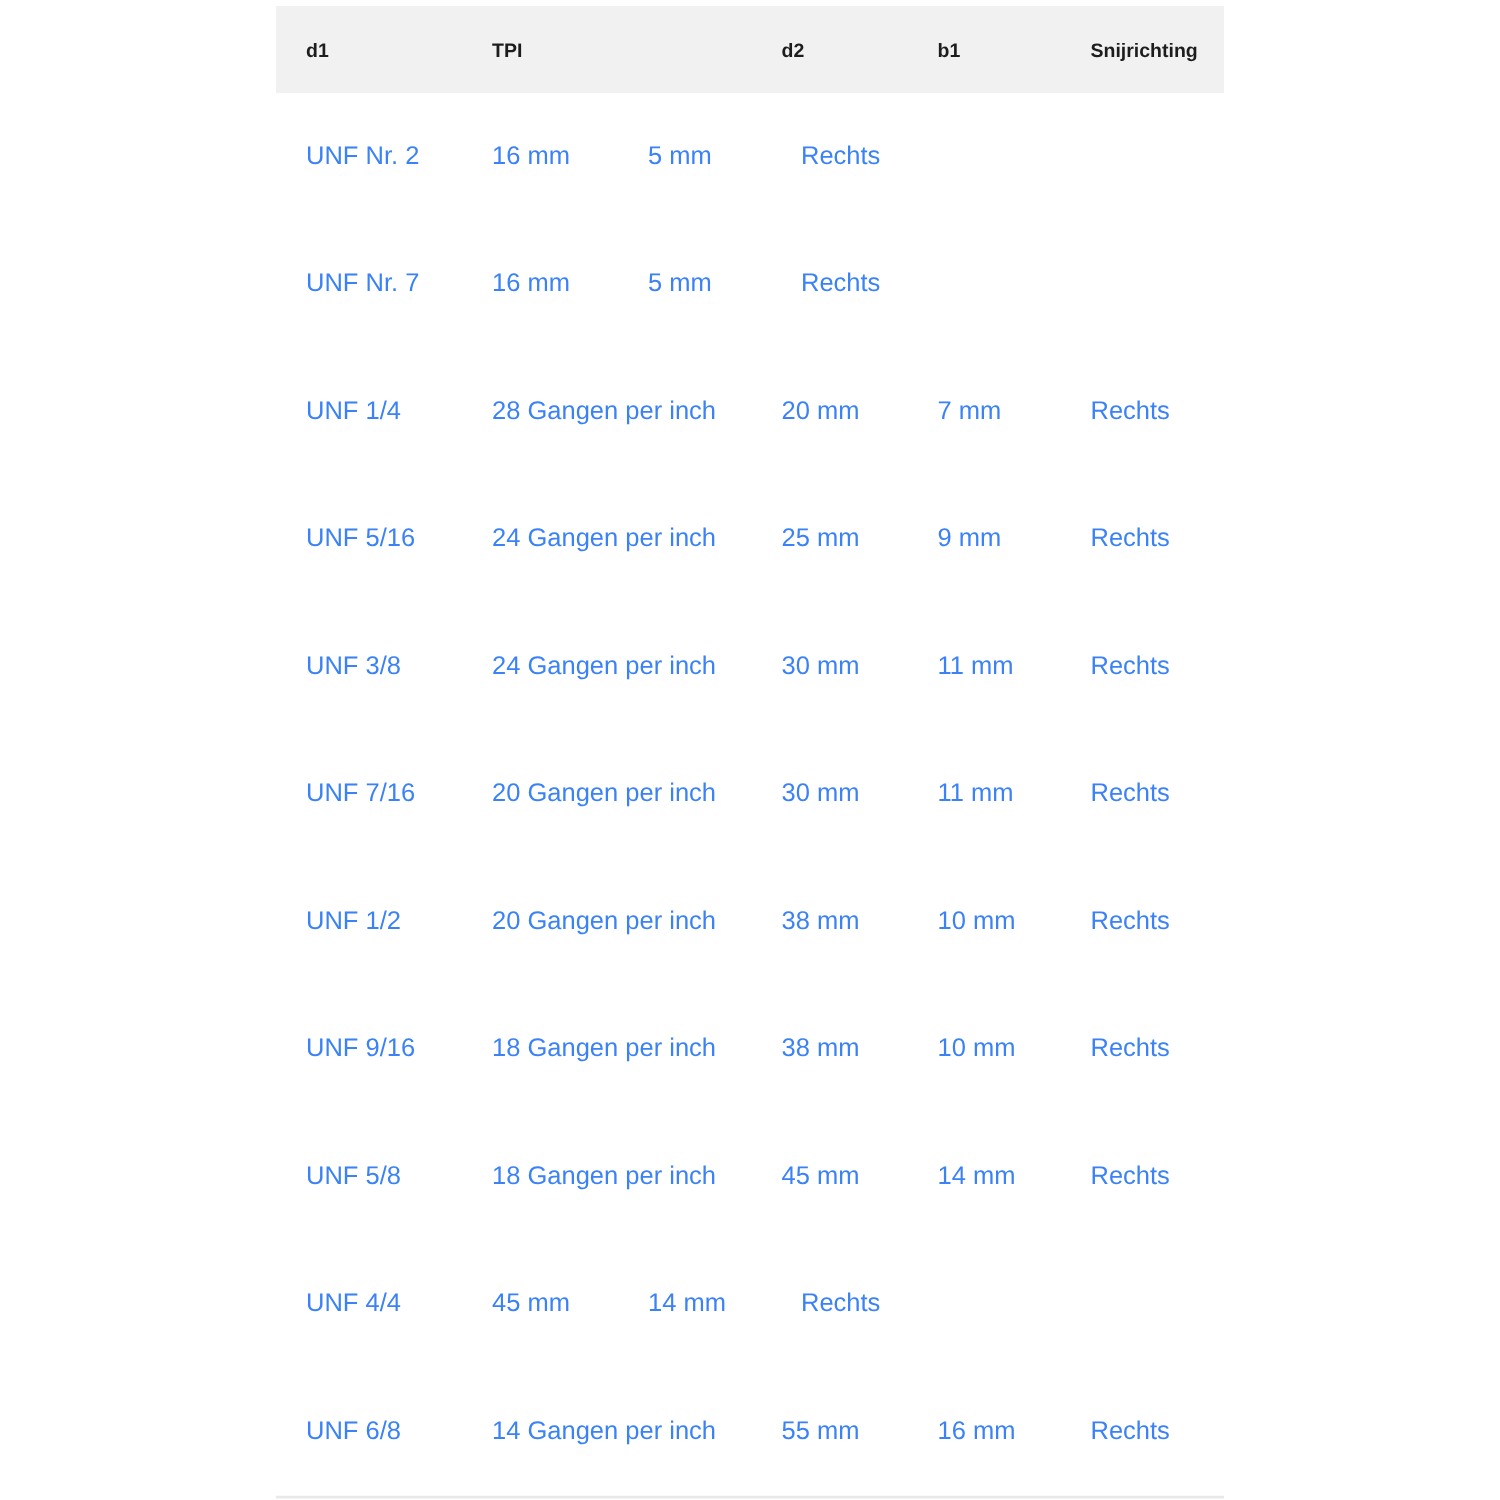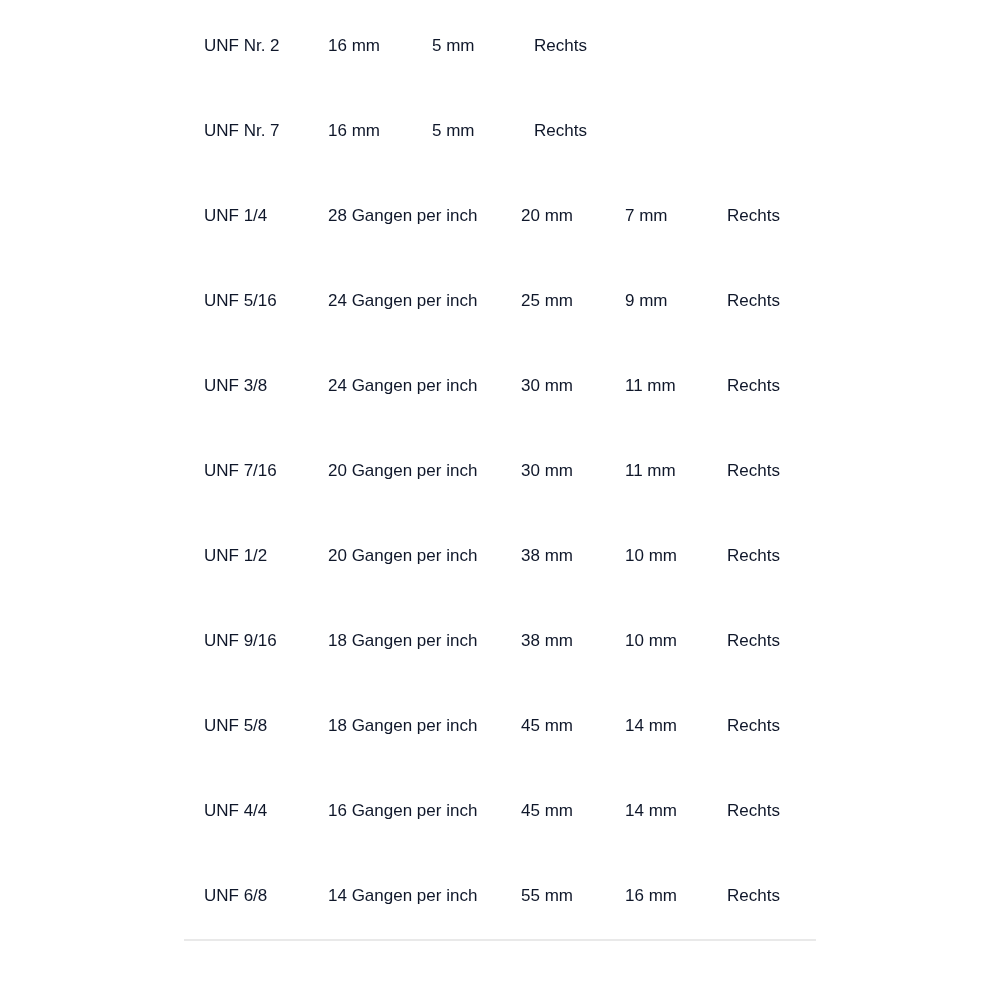--- a/index.html
+++ b/index.html
@@ -45,34 +45,41 @@
     align-items: center;
     height: 85px;
     background: #ffffff;
     padding-left: 20px;
     box-sizing: border-box;
   }
   .row .cell {
     font-size: 17px;
     font-weight: 400;
     line-height: 1.3;
-    color: #0f172a;
+    color: #3b82f6;
     white-space: nowrap;
   }
   .col-d1  { width: 124px; }
   .col-tpi { width: 193px; }
   .col-d2  { width: 104px; }
   .col-b1  { width: 102px; }
   .col-snijrichting { flex: 1; }
 </style>
 </head>
 <body>
 
 <div class="page">
   <div class="spec-table">
+    <div class="thead">
+      <div class="cell col-d1">d1</div>
+      <div class="cell col-tpi">TPI</div>
+      <div class="cell col-d2">d2</div>
+      <div class="cell col-b1">b1</div>
+      <div class="cell col-snijrichting">Snijrichting</div>
+    </div>
     <div class="tbody">
         <div class="row">
           <div class="cell col-d1">UNF Nr. 2</div>
           <div class="cell col-d2">16 mm</div>
           <div class="cell col-b1">5 mm</div>
           <div class="cell col-snijrichting">Rechts</div>
         </div>
         <div class="row">
           <div class="cell col-d1">UNF Nr. 7</div>
           <div class="cell col-d2">16 mm</div>
@@ -123,21 +130,20 @@
         </div>
         <div class="row">
           <div class="cell col-d1">UNF 5/8</div>
           <div class="cell col-tpi">18 Gangen per inch</div>
           <div class="cell col-d2">45 mm</div>
           <div class="cell col-b1">14 mm</div>
           <div class="cell col-snijrichting">Rechts</div>
         </div>
         <div class="row">
           <div class="cell col-d1">UNF 4/4</div>
-          <div class="cell col-tpi">16 Gangen per inch</div>
           <div class="cell col-d2">45 mm</div>
           <div class="cell col-b1">14 mm</div>
           <div class="cell col-snijrichting">Rechts</div>
         </div>
         <div class="row">
           <div class="cell col-d1">UNF 6/8</div>
           <div class="cell col-tpi">14 Gangen per inch</div>
           <div class="cell col-d2">55 mm</div>
           <div class="cell col-b1">16 mm</div>
           <div class="cell col-snijrichting">Rechts</div>

